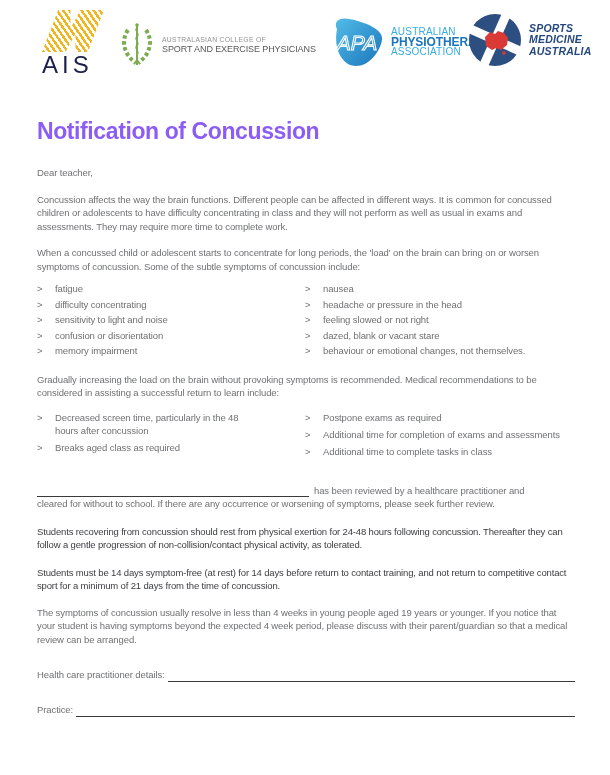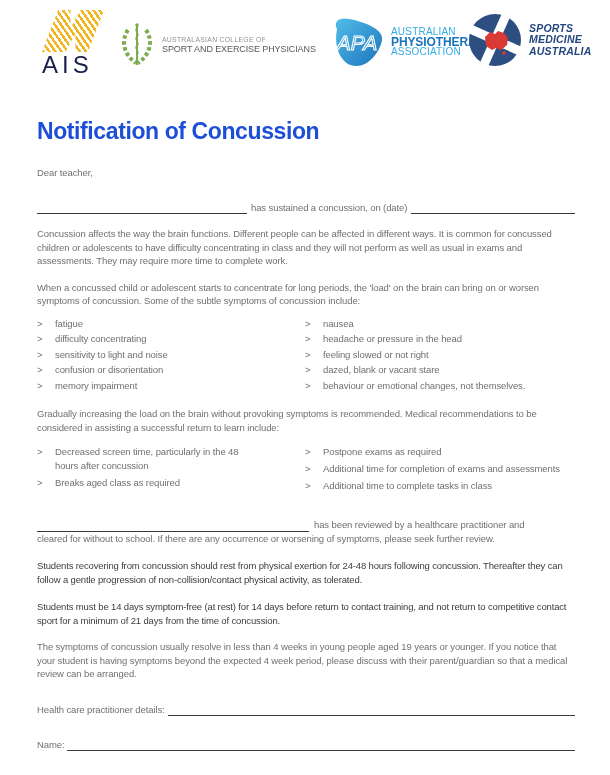--- a/index.html
+++ b/index.html
@@ -26,21 +26,21 @@
   .apa-text{margin-left:6px;line-height:10px;}
   .apa-l1,.apa-l3{font-size:10px;color:#35ace2;letter-spacing:.2px;}
   .apa-l2{font-size:12px;color:#1b75bc;font-weight:bold;letter-spacing:-.1px;}
   .sma{left:468px;top:13px;display:flex;align-items:center;}
   .sma-text{margin-left:7px;font-weight:bold;font-style:italic;color:#24477e;
     font-size:10.5px;line-height:11.5px;letter-spacing:.2px;}
   
   .content{position:absolute;left:37px;width:538px;top:92px;
     font-size:9.5px;line-height:13.5px;letter-spacing:-.1px;}
   h1{margin:24px 0 0;font-size:23px;line-height:30px;letter-spacing:-.4px;
-     color:#1d4ed8;font-weight:bold;}
+     color:#8b5cf6;font-weight:bold;}
   .salutation{margin-top:20px;}
   p{margin:13px 0 0;}
   .blank{display:inline-block;border-bottom:1.4px solid #3a3a3a;height:11px;}
   .fill-row{display:flex;align-items:flex-end;margin-top:21px;}
   .fill-row .mid{white-space:nowrap;margin:0 4px;}
   .blank-w1{width:210px;}
   .blank-grow{flex:1;}
   .cols{display:grid;grid-template-columns:268px 1fr;margin-top:9px;}
   .li{display:flex;margin-bottom:2px;}
   .li .chev{flex:0 0 18px;}
@@ -120,25 +120,20 @@
   </div>
 
 </div>
 
 <div class="content">
 
   <h1>Notification of Concussion</h1>
 
   <div class="salutation">Dear teacher,</div>
 
-  <div class="fill-row">
-    <span class="blank blank-w1"></span>
-    <span class="mid">has sustained a concussion, on (date)</span>
-    <span class="blank blank-grow"></span>
-  </div>
 
   <p>Concussion affects the way the brain functions. Different people can be affected in different ways. It is common for concussed children or adolescents to have difficulty concentrating in class and they will not perform as well as usual in exams and assessments. They may require more time to complete work.</p>
 
   <p>When a concussed child or adolescent starts to concentrate for long periods, the 'load' on the brain can bring on or worsen symptoms of concussion. Some of the subtle symptoms of concussion include:</p>
 
   <div class="cols">
     <div>
       <div class="li">
           <span class="chev">&gt;</span>
           <span>fatigue</span>
@@ -225,23 +220,19 @@
 
   <p class="bold-para">Students must be 14 days symptom-free (at rest) for 14 days before return to contact training, and not return to competitive contact sport for a minimum of 21 days from the time of concussion.</p>
 
   <p class="closing">The symptoms of concussion usually resolve in less than 4 weeks in young people aged 19 years or younger. If you notice that your student is having symptoms beyond the expected 4 week period, please discuss with their parent/guardian so that a medical review can be arranged.</p>
 
   <div class="field-row first-field">
     <span class="label">Health care practitioner details:</span>
     <span class="blank"></span>
   </div>
 
-  <div class="field-row">
-    <span class="label">Name:</span>
-    <span class="blank"></span>
-  </div>
 
   <div class="field-row">
     <span class="label">Practice:</span>
     <span class="blank"></span>
   </div>
 
 </div>
 
 </body></html>

